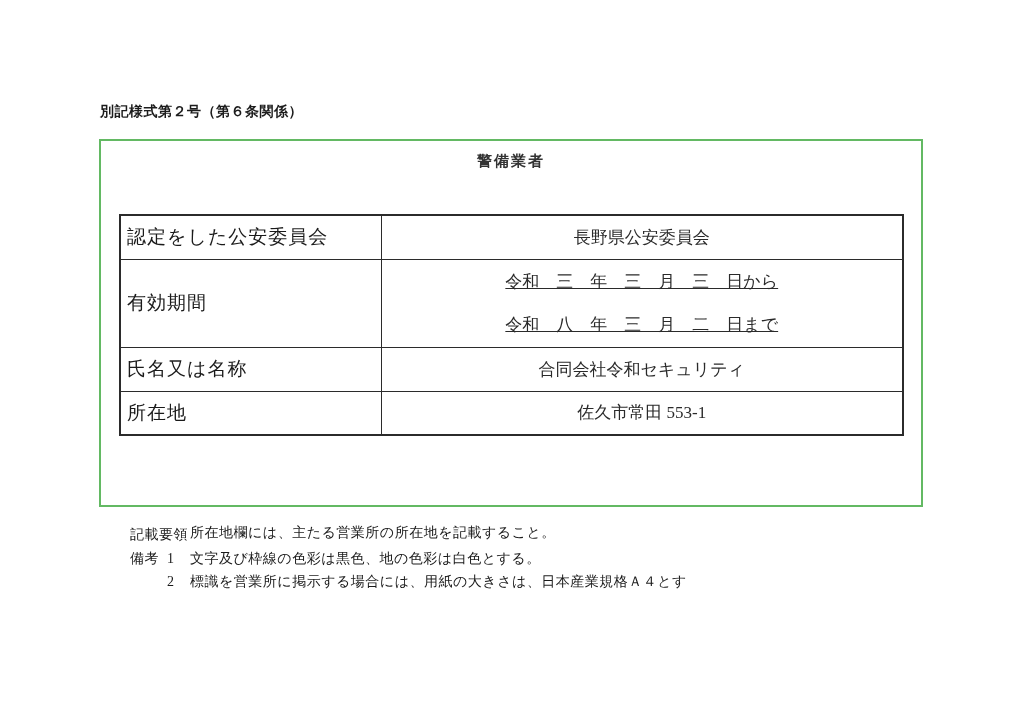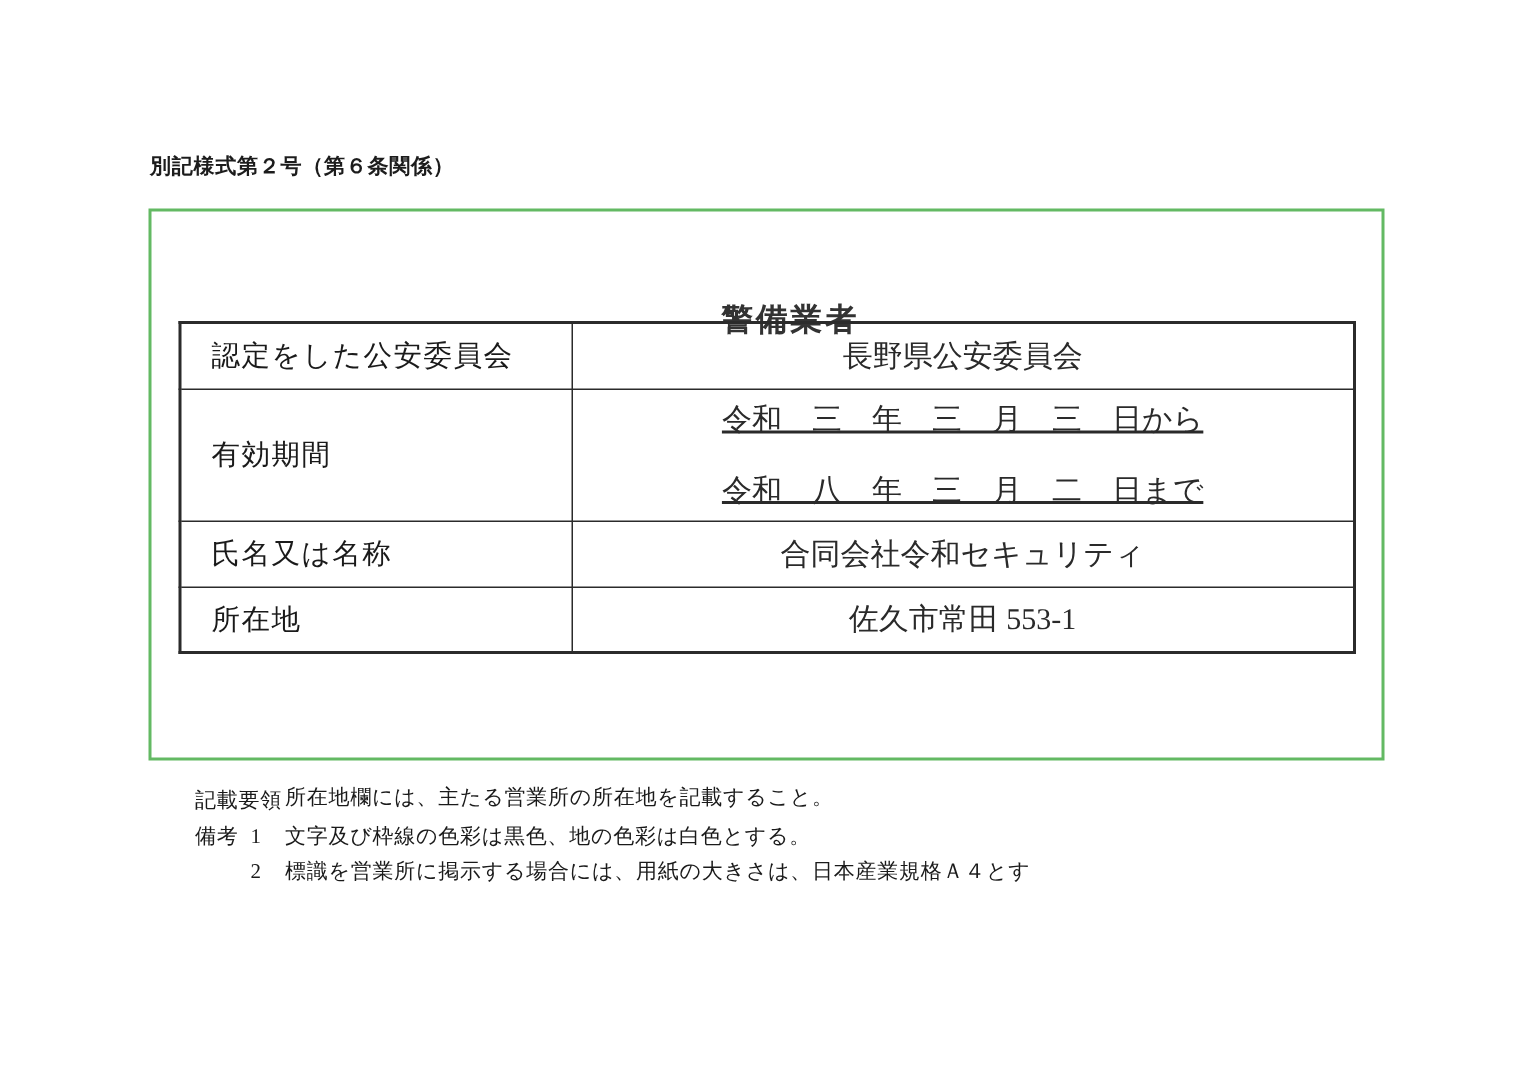--- a/index.html
+++ b/index.html
@@ -25,49 +25,48 @@
   }
 
   .green-box {
     position: absolute; left: 99px; top: 139px;
     width: 824px; height: 368px;
     border: 2px solid var(--border-green);
     background: #fff;
   }
 
   .doc-title {
-    position: absolute; left: 16px; top: 11px; width: 100%;
+    position: absolute; left: 0; top: 11px; width: 100%;
     text-align: center;
     font-family: "Liberation Sans", sans-serif;
-    font-weight: bold; font-size: 21px; letter-spacing: 2px;
+    font-weight: bold; font-size: 15px; letter-spacing: 2px;
     color: #333;
-    margin-top: 47px;
   }
 
   table.cert-table {
     position: absolute; left: 119px; top: 214px;
     width: 785px;
     border-collapse: collapse;
     table-layout: fixed;
     border: 2px solid var(--table-border);
   }
   table.cert-table td {
     border: 1px solid var(--table-border);
     vertical-align: middle;
   }
   td.label-cell {
     width: 261px;
     font-size: 19px;
-    padding-left: 20px;
+    padding-left: 6px;
     letter-spacing: 1px;
     color: #1a1a1a;
   }
   td.value-cell {
     text-align: center;
-    font-size: 20px;
+    font-size: 17px;
     color: #2a2a2a;
   }
   tr.row-normal td { height: 44px; }
   tr.row-tall td { height: 88px; }
   .period-lines {
     display: flex; flex-direction: column;
     justify-content: center; align-items: center;
     gap: 20px;
     text-decoration: underline;
   }

